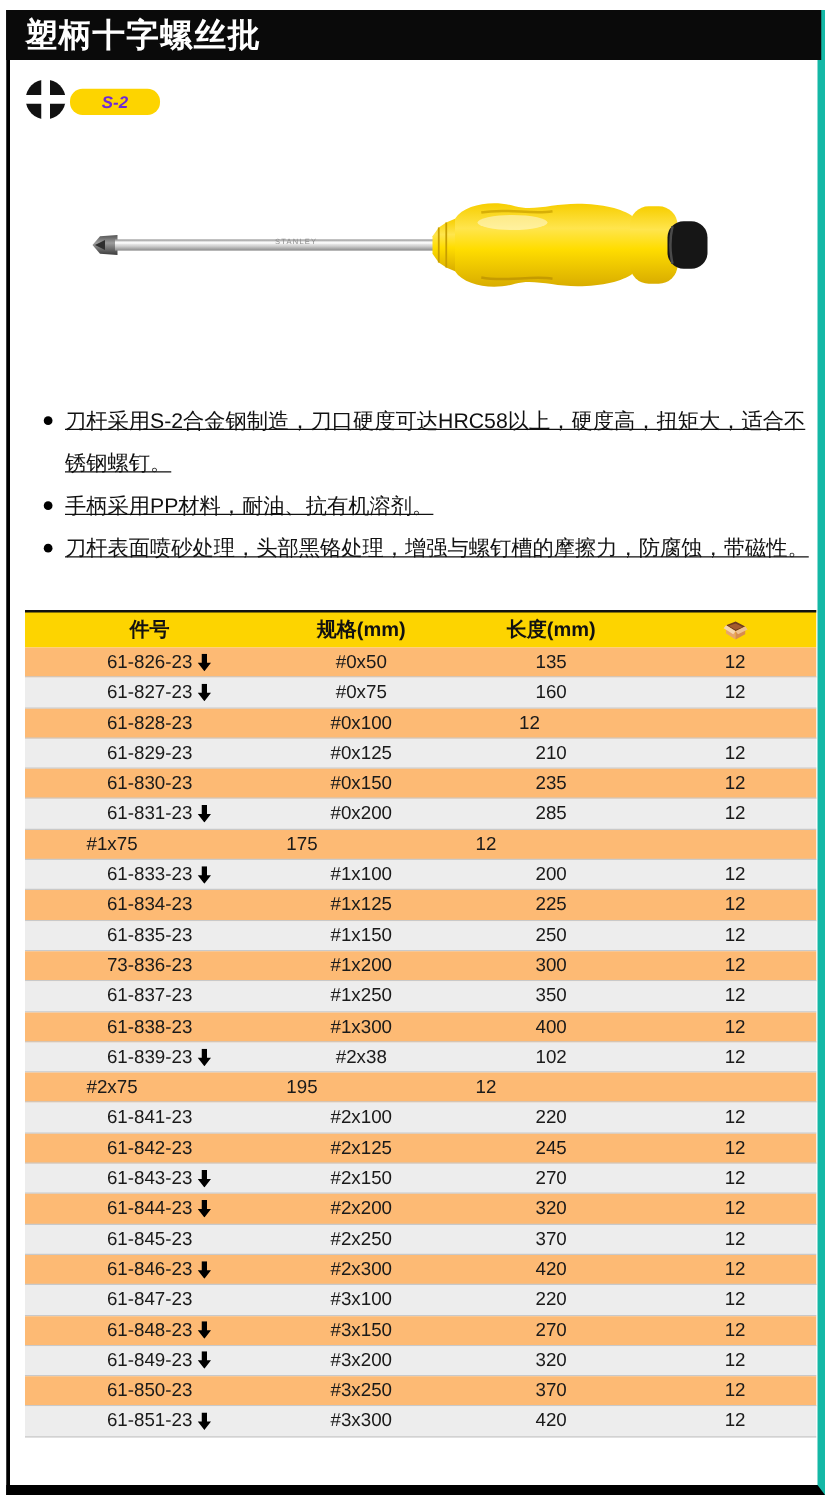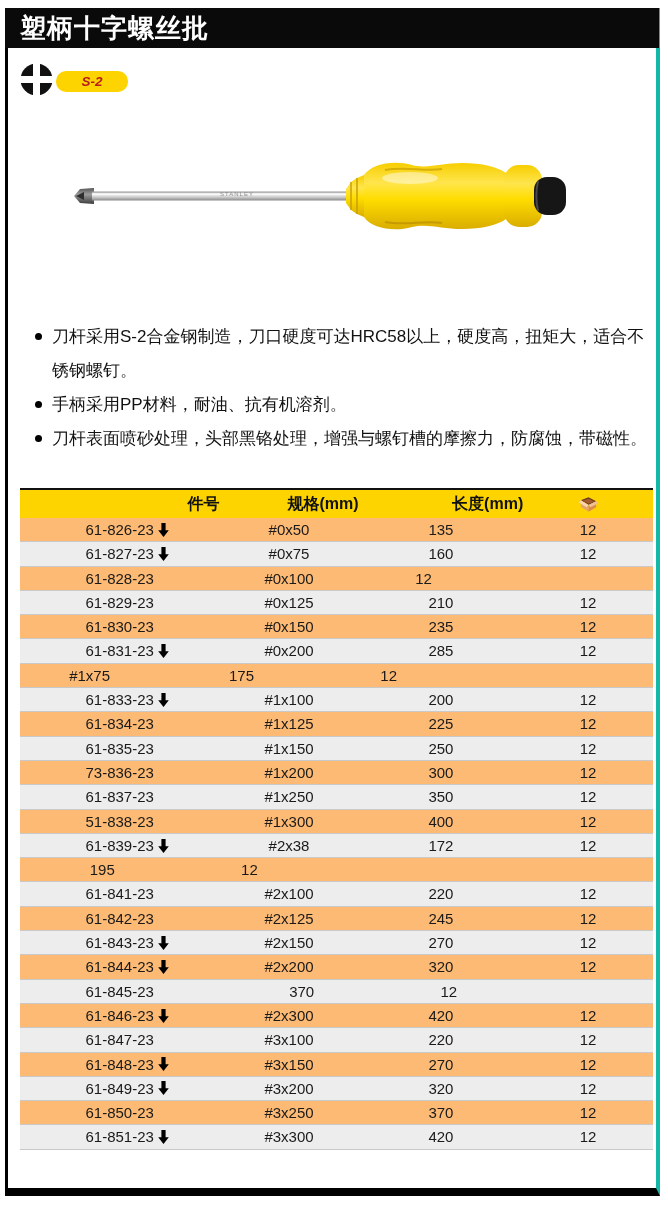--- a/index.html
+++ b/index.html
@@ -1,56 +1,56 @@
 <!DOCTYPE html>
 <html style="--yellow: #fdd400; --rowalt: #ededed;"><head>
 <meta charset="utf-8">
 <style>
   * { margin:0; padding:0; box-sizing:border-box; }
   html,body { width:668px; height:1205px; background:#fff; font-family:"Liberation Sans", sans-serif; }
   .canvas { position:relative; width:668px; height:1205px; background:#fff; overflow:hidden; }
 
   .frame {
     position:absolute; left:5px; top:8px; width:655px; height:1188px;
-    border-left:3px solid #000; border-right:4px solid #14b8a6; border-bottom:8px solid #000;
+    border-left:3px solid #000; border-right:6px solid #14b8a6; border-bottom:8px solid #000;
     background:#fff;
   }
   .titlebar {
     height:40px; background:#0a0a0a; display:flex; align-items:center;
     padding-left:15px; margin-left:-3px; margin-right:-3px;
   }
   .titlebar span { color:#fff; font-size:26px; font-weight:bold; letter-spacing:1px; }
 
   .content { position:relative; width:100%; height:1148px; }
 
   
   .tipicon { position:absolute; left:12px; top:15px; width:33px; height:33px; }
 
   
   .badge {
     position:absolute; left:48px; top:23px; width:72px; height:21px;
     background:var(--yellow,#fdd400); border-radius:10px;
     display:flex; align-items:center; justify-content:center;
-    font-size:13.5px; font-weight:bold; font-style:italic; color:#b91c1c;
+    font-size:13.5px; font-weight:bold; font-style:italic; color:#6d28d9;
   }
 
   .product { position:absolute; left:62px; top:100px; width:520px; height:100px; }
 
   
-  .features { position:absolute; left:14px; top:272px; width:628px; color:#111; }
+  .features { position:absolute; left:14px; top:272px; width:628px; color:#111;text-decoration:underline; }
   .feature { position:relative; padding-left:30px; font-size:17px; line-height:34px; }
   .feature .dot { position:absolute; left:13px; top:13px; width:7px; height:7px; background:#000; border-radius:50%; }
 
   
   .table { position:absolute; left:12px; top:440px; width:633px; }
   .thead {
     display:flex; height:30px; background:var(--yellow,#fdd400);
     border-top:2px solid #111; align-items:center;
   }
-  .th { font-size:16px; font-weight:bold; color:#111; text-align:right; }
+  .th { font-size:16px; font-weight:bold; color:#111; text-align:center; }
   .c1 { width:31.5%; } .c2 { width:22%; } .c3 { width:26%; } .c4 { width:20.5%; }
   .th.c4 { display:flex; align-items:center; justify-content:center; }
   .tr { display:flex; height:24.3px; border-bottom:1px solid #c9c9c9; background:#fdba74; }
   .tr.alt { background:var(--rowalt,#ededed); }
   .td { font-size:15px; color:#1a1a1a; text-align:center; line-height:23.3px; }
   .pnwrap { position:relative; display:inline-block; }
   .arrow { position:absolute; left:100%; margin-left:4px; top:50%; transform:translateY(-50%); width:11px; height:14px; }
 </style>
 </head>
 <body>
@@ -263,39 +263,40 @@
     <div class="td c1">
       <span class="pnwrap"><span class="pn">61-837-23</span></span>
     </div>
     <div class="td c2">#1x250</div>
     <div class="td c3">350</div>
     <div class="td c4">12</div>
   </div>
 
   <div class="tr">
     <div class="td c1">
-      <span class="pnwrap"><span class="pn">51-838-23</span></span>
+      <span class="pnwrap"><span class="pn">61-838-23</span></span>
     </div>
     <div class="td c2">#1x300</div>
     <div class="td c3">400</div>
     <div class="td c4">12</div>
   </div>
 
   <div class="tr alt">
     <div class="td c1">
       <span class="pnwrap"><span class="pn">61-839-23</span><svg class="arrow" viewBox="0 0 11 14">
                     <path d="M5.5 14 L0.2 7.2 H3.4 V0 H7.6 V7.2 H10.8 Z" fill="#000"></path>
                   </svg></span>
     </div>
     <div class="td c2">#2x38</div>
-    <div class="td c3">172</div>
-    <div class="td c4">12</div>
-  </div>
-
-  <div class="tr">
+    <div class="td c3">102</div>
+    <div class="td c4">12</div>
+  </div>
+
+  <div class="tr">
+    <div class="td c2">#2x75</div>
     <div class="td c3">195</div>
     <div class="td c4">12</div>
   </div>
 
   <div class="tr alt">
     <div class="td c1">
       <span class="pnwrap"><span class="pn">61-841-23</span></span>
     </div>
     <div class="td c2">#2x100</div>
     <div class="td c3">220</div>
@@ -330,20 +331,21 @@
     </div>
     <div class="td c2">#2x200</div>
     <div class="td c3">320</div>
     <div class="td c4">12</div>
   </div>
 
   <div class="tr alt">
     <div class="td c1">
       <span class="pnwrap"><span class="pn">61-845-23</span></span>
     </div>
+    <div class="td c2">#2x250</div>
     <div class="td c3">370</div>
     <div class="td c4">12</div>
   </div>
 
   <div class="tr">
     <div class="td c1">
       <span class="pnwrap"><span class="pn">61-846-23</span><svg class="arrow" viewBox="0 0 11 14">
                     <path d="M5.5 14 L0.2 7.2 H3.4 V0 H7.6 V7.2 H10.8 Z" fill="#000"></path>
                   </svg></span>
     </div>

